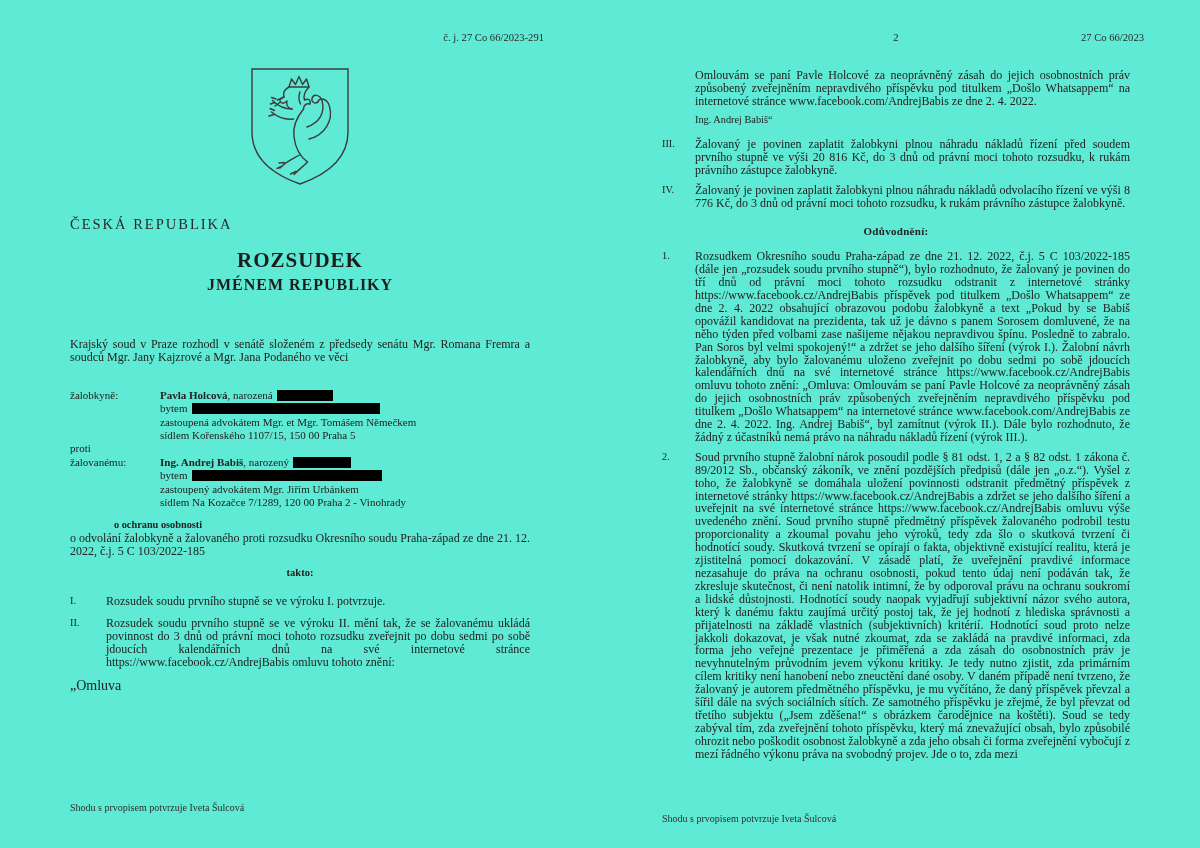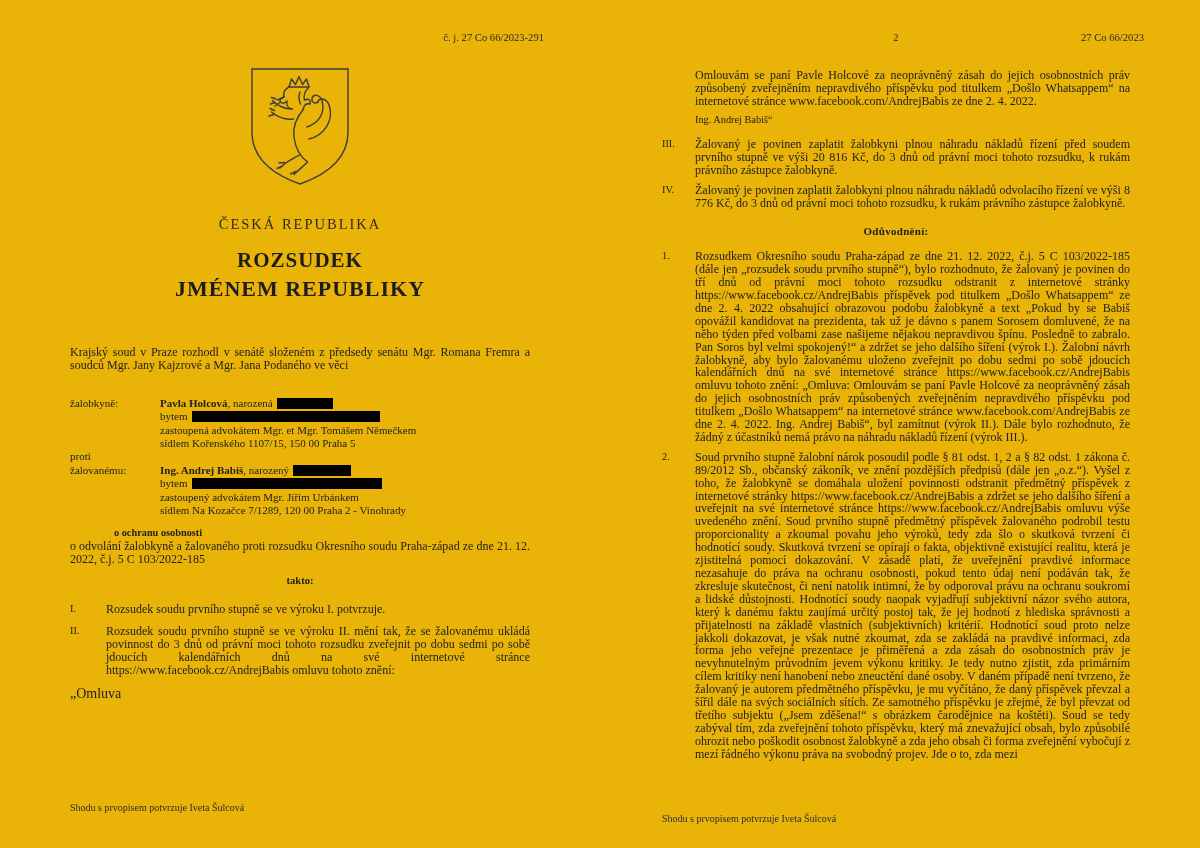--- a/index.html
+++ b/index.html
@@ -1,33 +1,33 @@
 <!DOCTYPE html>
 <html><head>
 <meta charset="utf-8">
 <style>
   html,body{margin:0;padding:0;background:#ffffff;}
   .spread{
-    width:1200px;height:848px;display:flex;background:#eab308;
+    width:1200px;height:848px;display:flex;background:#5eead4;
     font-family:"Liberation Serif","DejaVu Serif",serif;
     color:#222;overflow:hidden;
   }
   .page{position:relative;width:600px;height:848px;box-sizing:border-box;overflow:hidden;}
   .page-left{padding:0 70px 0 70px;}
   .page-right{padding:0 70px 0 62px;}
   .body-text{font-size:12px;line-height:12.9px;text-align:justify;}
   
   .hdr-row{position:relative;height:14px;margin-top:32px;font-size:10.6px;color:#2a2a2a;}
   .hdr-right{position:absolute;right:-14px;top:0;}
   .hdr-center{position:absolute;left:0;right:0;text-align:center;top:0;}
   
   .emblem-wrap{margin-top:20px;text-align:center;}
-  .republic{margin-top:24px;text-align:center;font-size:14.5px;letter-spacing:2px;color:#2a2a2a;}
+  .republic{margin-top:24px;font-size:14.5px;letter-spacing:2px;color:#2a2a2a;}
   .title-main{margin-top:15px;text-align:center;font-size:21px;font-weight:bold;letter-spacing:1px;color:#1d1d1d;}
-  .title-sub{margin-top:3px;text-align:center;font-size:22px;font-weight:bold;letter-spacing:1px;color:#1d1d1d;}
+  .title-sub{margin-top:3px;text-align:center;font-size:16px;font-weight:bold;letter-spacing:1px;color:#1d1d1d;}
   .court-par{margin-top:44px;}
   
   .parties{margin-top:25px;font-size:11px;line-height:13.4px;}
   .party-row{display:grid;grid-template-columns:90px 1fr;}
   .bold{font-weight:bold;}
   .redact{display:inline-block;background:#000;height:11px;vertical-align:-2px;margin-left:4px;}
   .redact.w55{width:56px;}
   .redact.w190{width:188px;}
   .redact.w57{width:58px;}
   .redact.w192{width:190px;}

